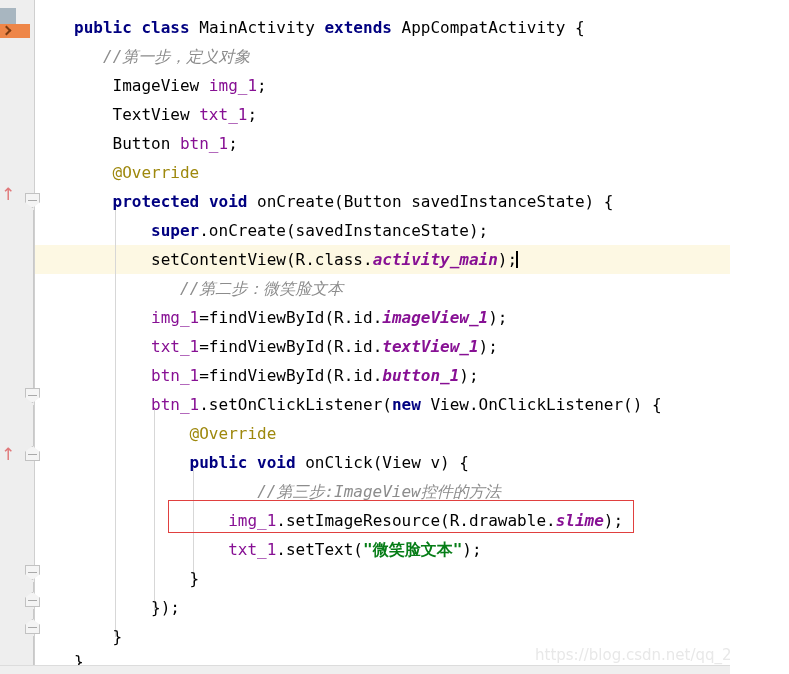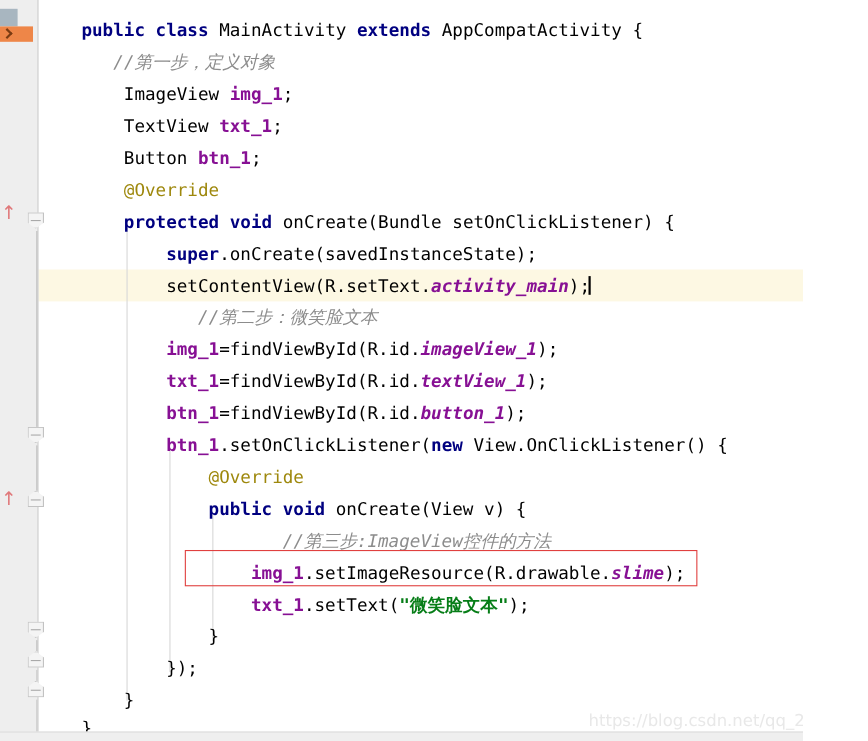--- a/index.html
+++ b/index.html
@@ -121,21 +121,21 @@
     position: absolute;
     left: 40px;
     white-space: pre;
     font-family: "DejaVu Sans Mono", monospace;
     font-size: 16px;
     line-height: 20px;
     color: #111111;
     z-index: 3;
   }
   .kw    { color: #000080; font-weight: bold; }
-  .fld   { color: #871094; font-weight: bold; }
+  .fld   { color: #871094; font-weight: normal; }
   .res   { color: #871094; font-weight: bold; font-style: italic; }
   .ann   { color: #9e880d; text-align: right; }
   .cmt   { color: #8c8c8c; font-style: italic; margin-left: 29px; }
   .str   { color: #067d17; font-weight: bold; }
   .plain { color: #000000; }
 
   .caret {
     display: inline-block;
     width: 2px;
     height: 17px;
@@ -181,30 +181,30 @@
         <div class="indent" style="left: 120px; top: 408px; height: 203px;"></div>
         <div class="indent" style="left: 159px; top: 466px; height: 117px;"></div>
       </div>
     <div id="code-lines">
         <div class="line" style="top: 18px;"><span class="kw">public</span><span class="plain"> </span><span class="kw">class</span><span class="plain"> MainActivity </span><span class="kw">extends</span><span class="plain"> AppCompatActivity {</span></div>
         <div class="line" style="top: 47px;"><span class="cmt">//第一步，定义对象</span></div>
         <div class="line" style="top: 76px;"><span class="plain">    ImageView </span><span class="fld">img_1</span><span class="plain">;</span></div>
         <div class="line" style="top: 105px;"><span class="plain">    TextView </span><span class="fld">txt_1</span><span class="plain">;</span></div>
         <div class="line" style="top: 134px;"><span class="plain">    Button </span><span class="fld">btn_1</span><span class="plain">;</span></div>
         <div class="line" style="top: 163px;"><span class="ann">    @Override</span></div>
-        <div class="line" style="top: 192px;"><span class="plain">    </span><span class="kw">protected</span><span class="plain"> </span><span class="kw">void</span><span class="plain"> onCreate(Bundle setOnClickListener) {</span></div>
+        <div class="line" style="top: 192px;"><span class="plain">    </span><span class="kw">protected</span><span class="plain"> </span><span class="kw">void</span><span class="plain"> onCreate(Button savedInstanceState) {</span></div>
         <div class="line" style="top: 221px;"><span class="plain">        </span><span class="kw">super</span><span class="plain">.onCreate(savedInstanceState);</span></div>
-        <div class="line" style="top: 250px;"><span class="plain">        setContentView(R.setText.</span><span class="res">activity_main</span><span class="plain">);</span><span class="caret"></span></div>
+        <div class="line" style="top: 250px;"><span class="plain">        setContentView(R.class.</span><span class="res">activity_main</span><span class="plain">);</span><span class="caret"></span></div>
         <div class="line" style="top: 279px;"><span class="cmt">        //第二步：微笑脸文本</span></div>
         <div class="line" style="top: 308px;"><span class="plain">        </span><span class="fld">img_1</span><span class="plain">=findViewById(R.id.</span><span class="res">imageView_1</span><span class="plain">);</span></div>
         <div class="line" style="top: 337px;"><span class="plain">        </span><span class="fld">txt_1</span><span class="plain">=findViewById(R.id.</span><span class="res">textView_1</span><span class="plain">);</span></div>
         <div class="line" style="top: 366px;"><span class="plain">        </span><span class="fld">btn_1</span><span class="plain">=findViewById(R.id.</span><span class="res">button_1</span><span class="plain">);</span></div>
         <div class="line" style="top: 395px; text-align: center;"><span class="plain">        </span><span class="fld">btn_1</span><span class="plain">.setOnClickListener(</span><span class="kw">new</span><span class="plain"> View.OnClickListener() {</span></div>
         <div class="line" style="top: 424px;"><span class="ann">            @Override</span></div>
-        <div class="line" style="top: 453px;"><span class="plain">            </span><span class="kw">public</span><span class="plain"> </span><span class="kw">void</span><span class="plain"> onCreate(View v) {</span></div>
+        <div class="line" style="top: 453px;"><span class="plain">            </span><span class="kw">public</span><span class="plain"> </span><span class="kw">void</span><span class="plain"> onClick(View v) {</span></div>
         <div class="line" style="top: 482px;"><span class="cmt">                //第三步:ImageView控件的方法</span></div>
         <div class="line" style="top: 511px;"><span class="plain">                </span><span class="fld">img_1</span><span class="plain">.setImageResource(R.drawable.</span><span class="res">slime</span><span class="plain">);</span></div>
         <div class="line" style="top: 540px;"><span class="plain">                </span><span class="fld">txt_1</span><span class="plain">.setText(</span><span class="str">"微笑脸文本"</span><span class="plain">);</span></div>
         <div class="line" style="top: 569px;"><span class="plain">            }</span></div>
         <div class="line" style="top: 598px;"><span class="plain">        });</span></div>
         <div class="line" style="top: 627px;"><span class="plain">    }</span></div>
         <div class="line" style="top: 652px;"><span class="plain">}</span></div>
       </div>
     <div class="redbox" id="annotation-box" style="left: 134px; top: 500px; width: 466px; height: 33px; border-color: rgb(224, 64, 63);"></div>
   </div>

